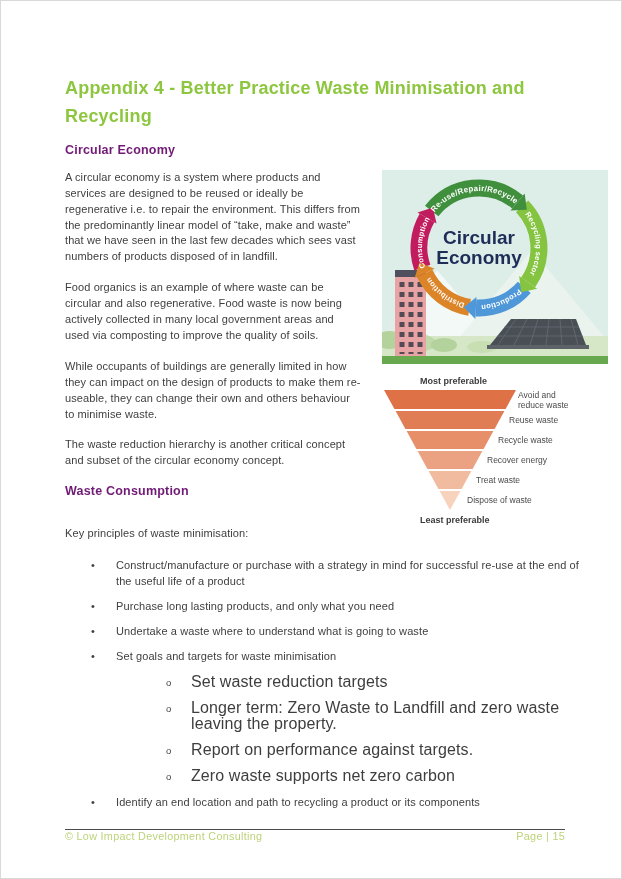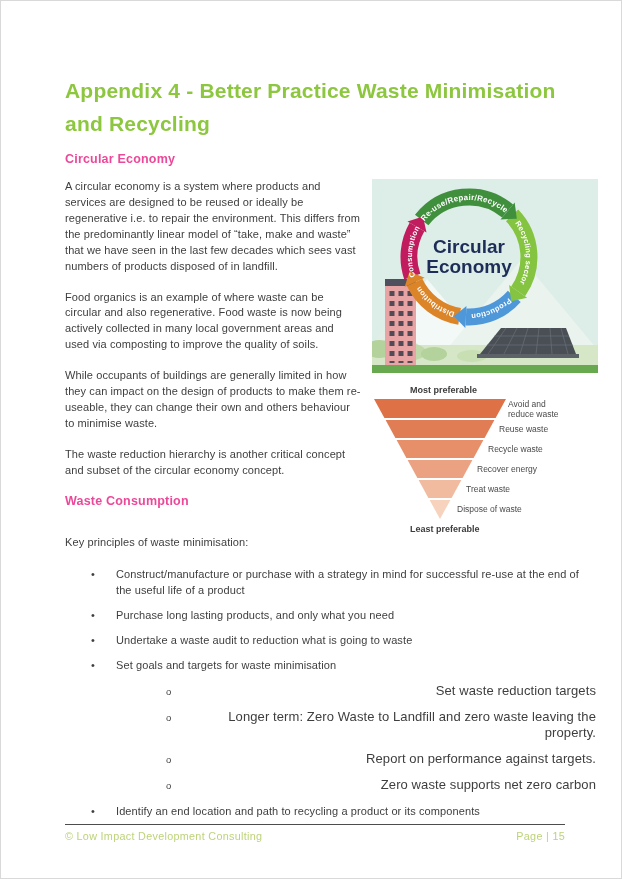--- a/index.html
+++ b/index.html
@@ -4,48 +4,48 @@
 <style>
   html,body { margin:0; padding:0; background:#ffffff; }
   .page {
     position:relative; width:620px; height:877px;
     border:1px solid #d9d9d9; background:#ffffff;
     font-family:"Liberation Sans", sans-serif; color:#3e3e3e;
     overflow:hidden;
   }
   .content { padding:74px 25px 0 64px; }
   h1.doc-title {
-    max-width:500px; font-size:21px; line-height:1.55;
+    max-width:500px; font-size:18px; line-height:1.55;
     color:#8dc63f; margin:0 0 12px; font-weight:bold; letter-spacing:.2px;
   }
   h2.section-heading {
-    font-size:12.5px; color:#ec4899; font-weight:bold; margin:0 0 13px; letter-spacing:.2px;
+    font-size:12.5px; color:#701a75; font-weight:bold; margin:0 0 13px; letter-spacing:.2px;
   }
-  .row { display:flex; gap:11px; }
+  .row { display:flex; gap:21px; }
   .col-text  { width:296px; flex:none; }
   .col-images{ width:226px; flex:none; }
   p.body { font-size:11px; line-height:15.9px; margin:0 0 15px; letter-spacing:.1px; }
   .wm-heading { margin-top:46px; margin-bottom:0; }
   .fullw { margin-right:31px; }
   .intro { margin-top:16px; }
   .key-label { margin-bottom:6px; }
   ul.l1 { list-style:none; margin:8px 0 0; padding:0 0 0 26px; }
   ul.l1 > li {
     position:relative; padding-left:25px; margin-bottom:9px;
     font-size:11px; line-height:16px; letter-spacing:.1px;
   }
   ul.l1 > li::before { content:"•"; position:absolute; left:0; }
   ul.l2 { list-style:none; margin:10px 0 0; padding:0 0 0 50px; }
-  ul.l2 > li { position:relative; padding-left:25px; margin-bottom:10px; font-size:13px; line-height:16px;text-align:right; }
+  ul.l2 > li { position:relative; padding-left:25px; margin-bottom:10px; font-size:16px; line-height:16px; }
   ul.l2 > li::before { content:"o"; position:absolute; left:0; top:1px; font-size:9.5px; }
   .img-block { display:block; }
   .img-circular { margin-bottom:10px; }
   .page-footer {
     position:absolute; left:64px; right:56px; bottom:36px;
-    border-top:1px solid #4d4d4d; padding-top:5px;
+    border-top:1px solid #4d4d4d; 
     display:flex; justify-content:space-between;
     font-size:10.8px; color:#bdd37a; letter-spacing:.3px;
   }
 </style>
 </head>
 <body>
 
 <div class="page">
   <div class="content">
 
@@ -163,21 +163,21 @@
         </svg>
       </div>
     </div>
 
 
     <p class="body fullw key-label">Key principles of waste minimisation:</p>
 
     <ul class="l1 fullw">
       <li>Construct/manufacture or purchase with a strategy in mind for successful re-use at the end of the useful life of a product</li>
       <li>Purchase long lasting products, and only what you need</li>
-      <li>Undertake a waste audit to reduction what is going to waste</li>
+      <li>Undertake a waste where to understand what is going to waste</li>
       <li>
         <span>Set goals and targets for waste minimisation</span>
         <ul class="l2">
           <li>Set waste reduction targets</li>
           <li>Longer term: Zero Waste to Landfill and zero waste leaving the property.</li>
           <li>Report on performance against targets.</li>
           <li>Zero waste supports net zero carbon</li>
         </ul>
       </li>
       <li>Identify an end location and path to recycling a product or its components</li>

